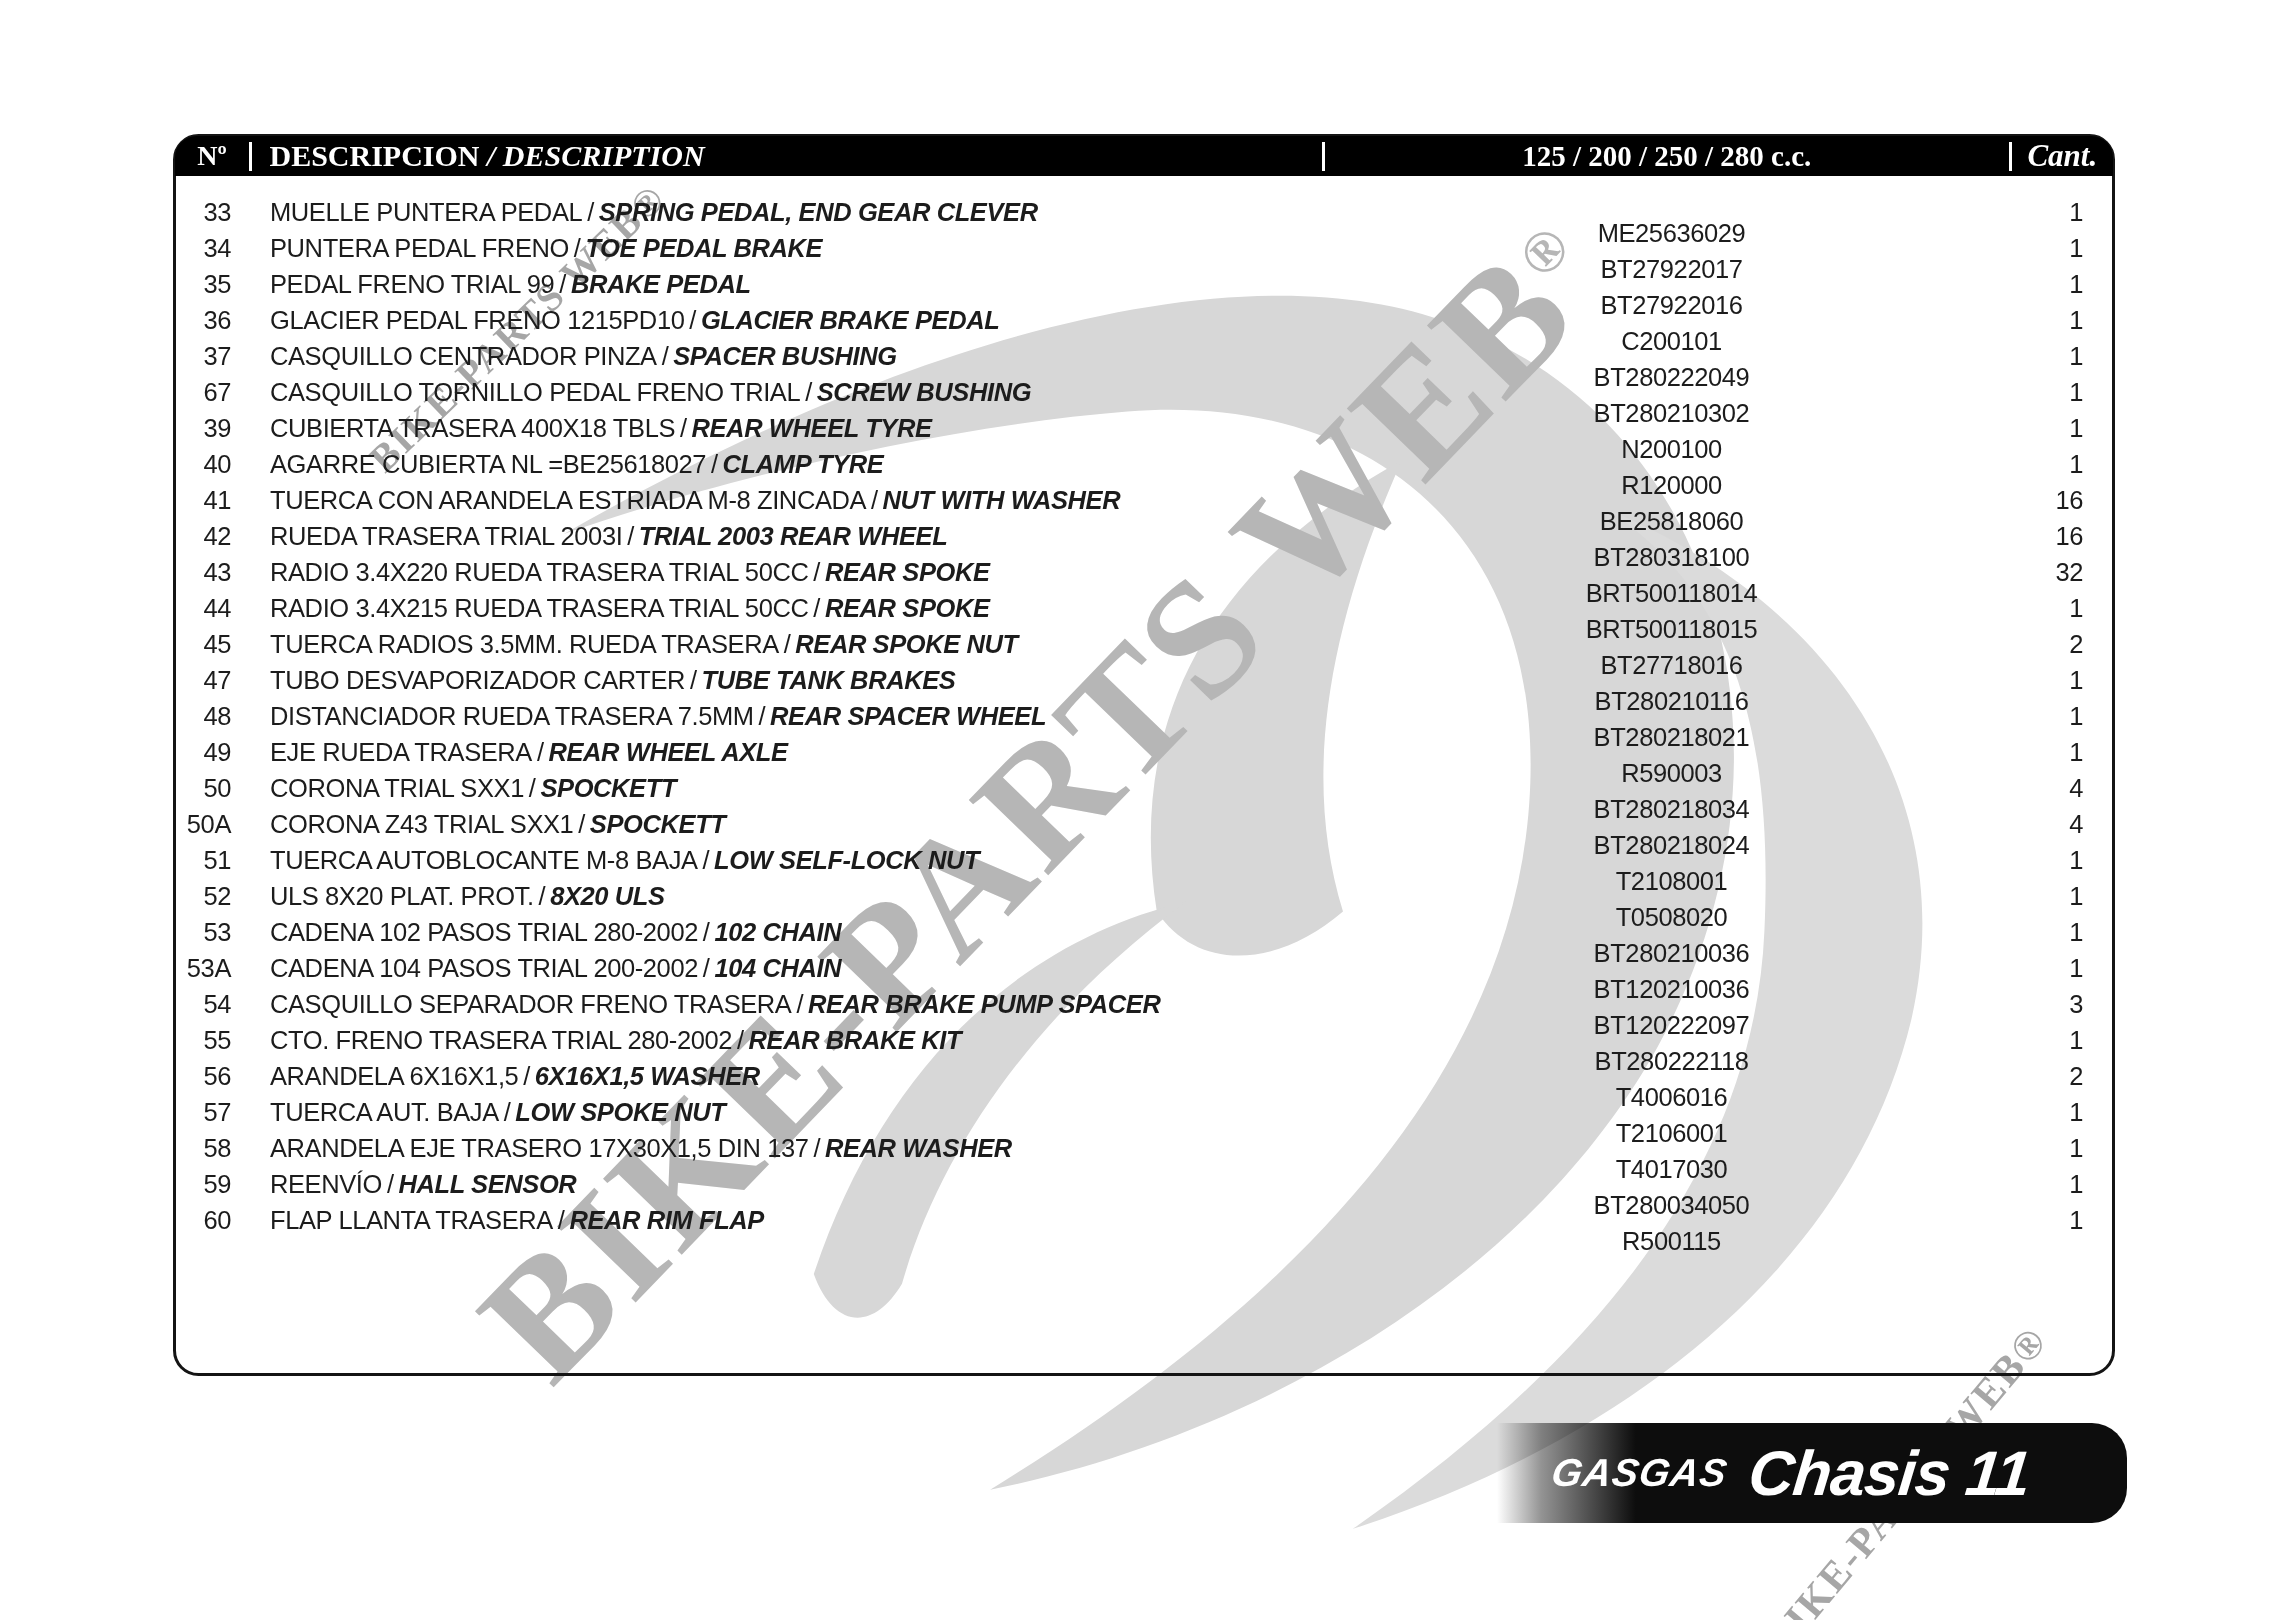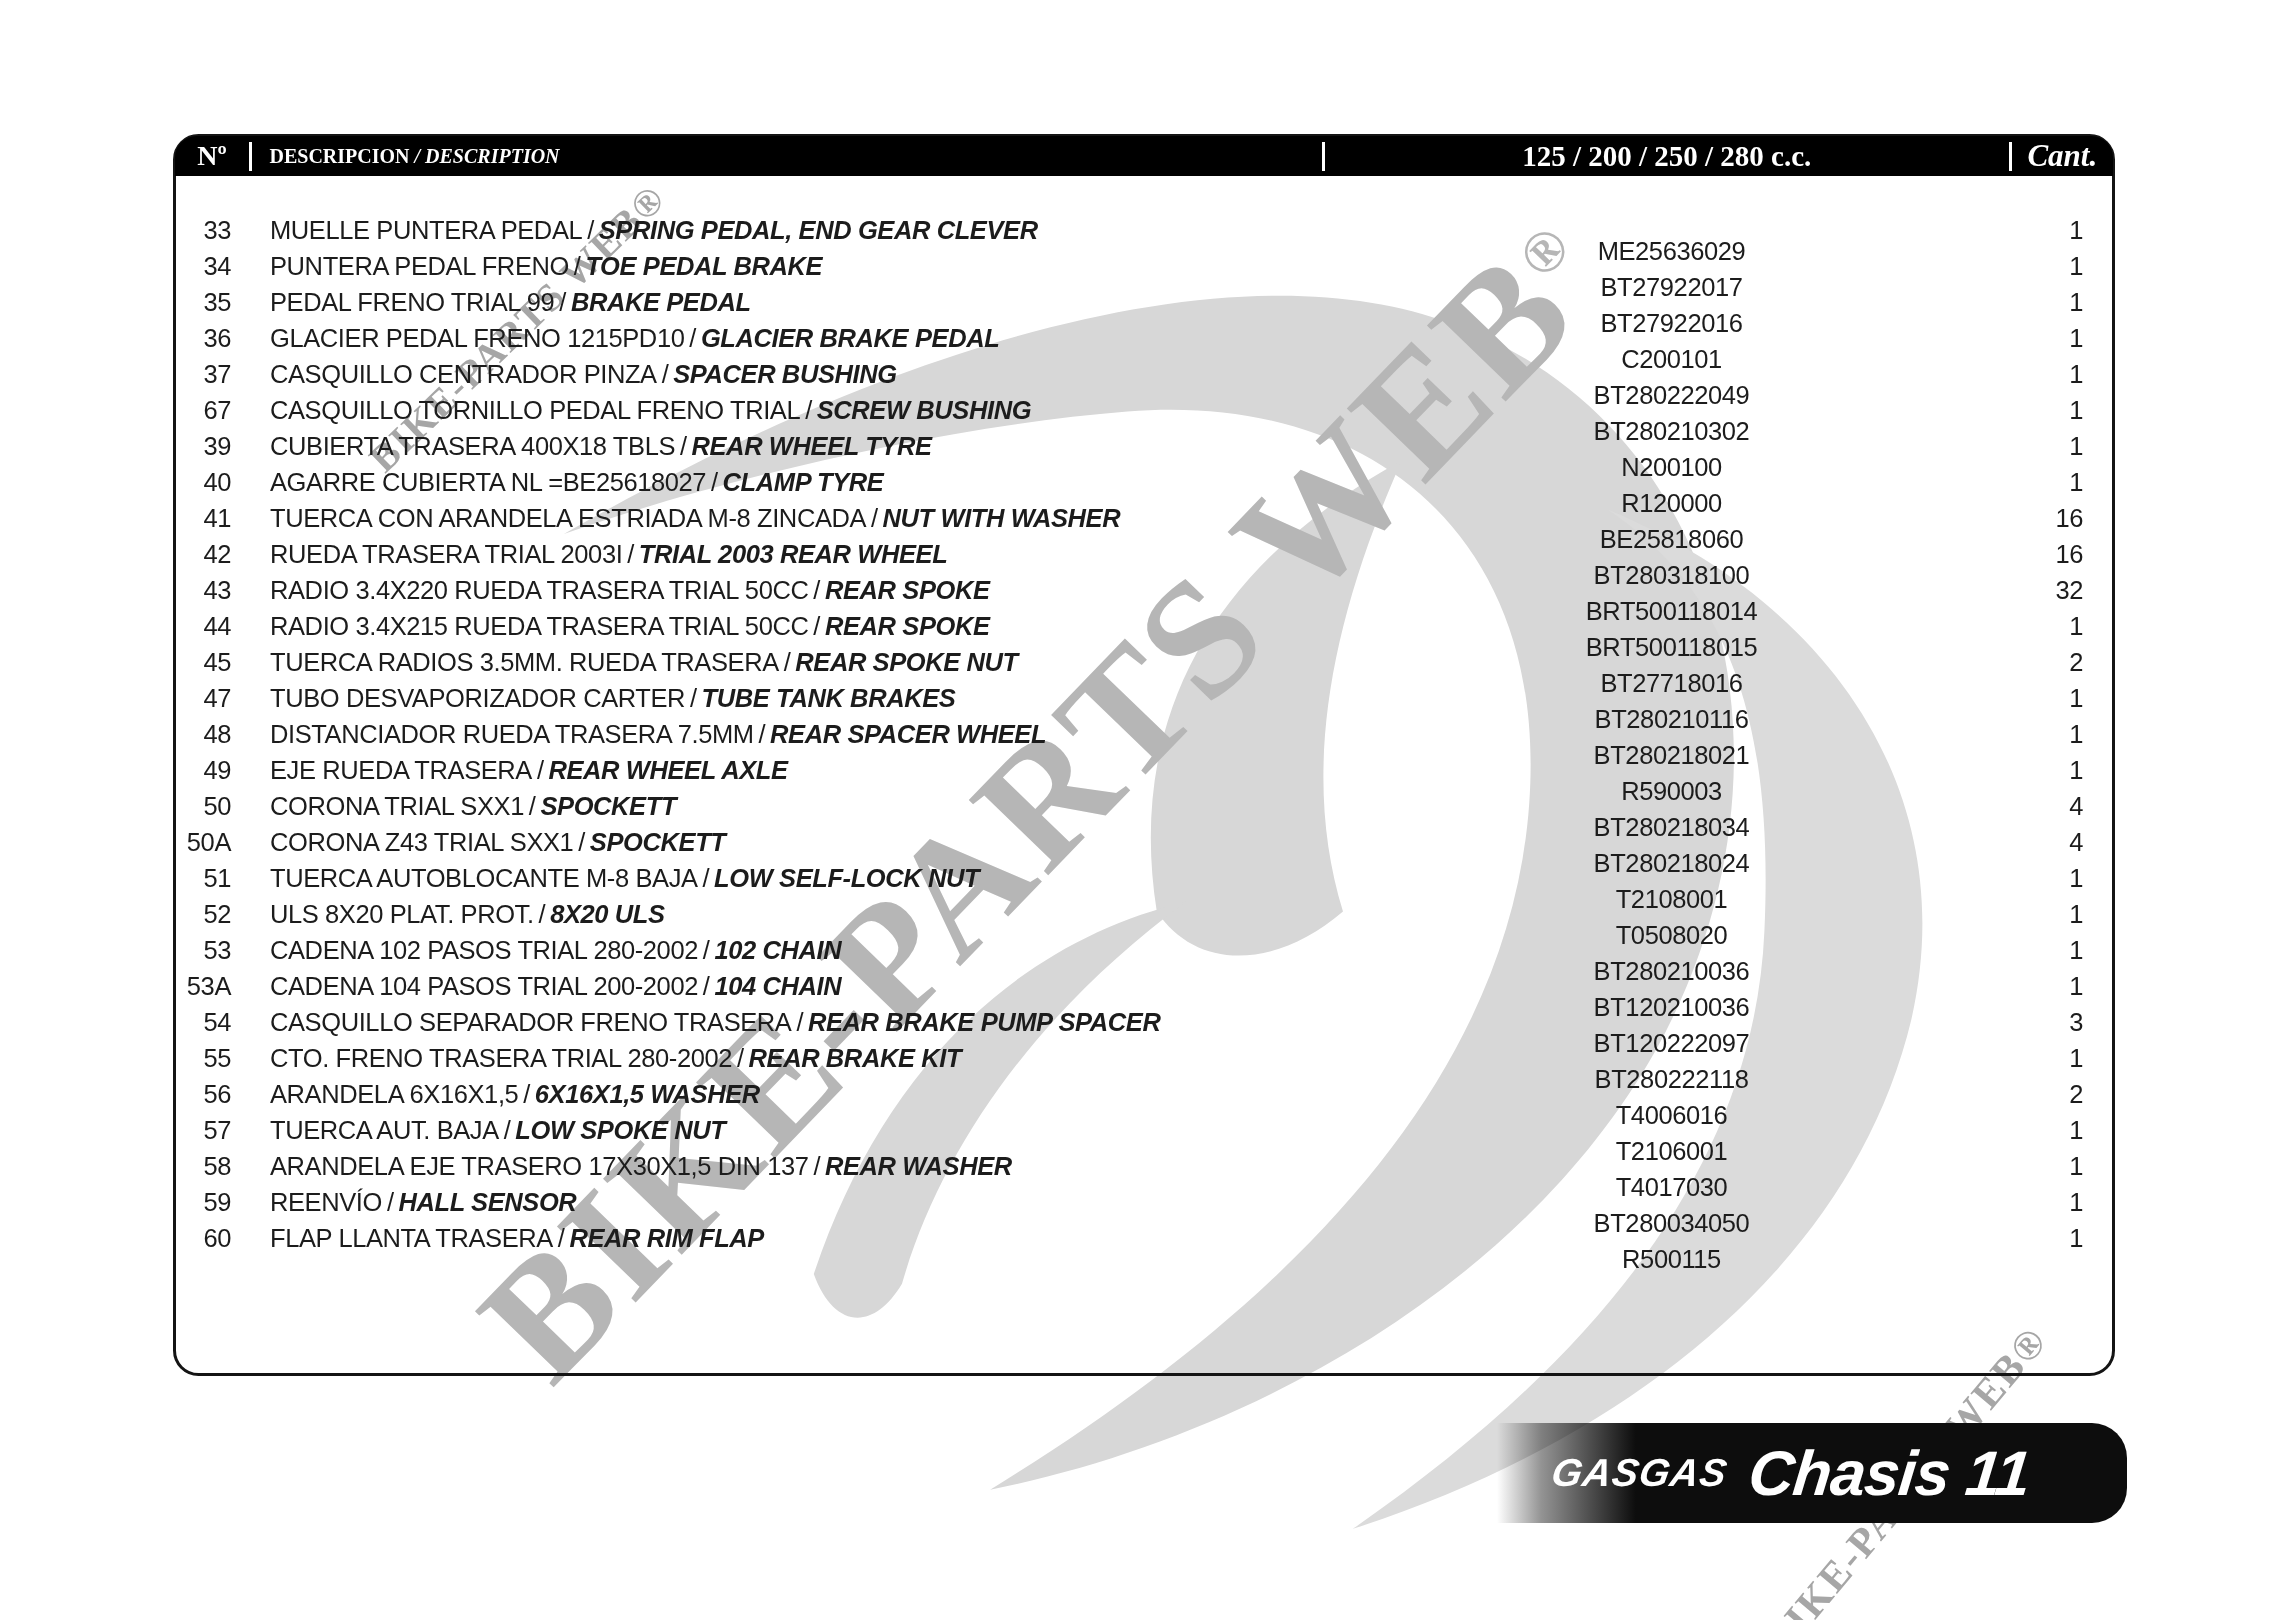--- a/index.html
+++ b/index.html
@@ -18,26 +18,26 @@
   .wm-br{left:1906px;top:1490px;font-size:41px;transform:translate(-50%,-50%) rotate(-50deg);}
 
   
   .table-box{position:absolute;left:173px;top:134px;width:1942px;height:1242px;
              border:3.9px solid #141414;border-radius:25.5px;z-index:3;background:transparent;box-sizing:border-box;}
   .thead{position:absolute;left:-1px;top:-1px;right:-1px;height:40px;background:#000000;
          border-radius:21.6px 21.6px 0 0;display:flex;align-items:center;color:#ffffff;
          font-family:"Liberation Serif",serif;font-weight:bold;}
   .h-no{width:74px;text-align:center;font-size:28px;}
   .h-sep{width:2.9px;height:29px;background:#ffffff;}
-  .h-desc{width:1070px;padding-left:17.6px;font-size:20px;box-sizing:border-box;}
+  .h-desc{width:1070px;padding-left:17.6px;font-size:30px;box-sizing:border-box;}
   .h-desc .it{font-style:italic;}
   .h-models{width:684px;text-align:center;font-size:29px;}
   .h-qty{flex:1;text-align:center;font-size:31px;font-style:italic;}
 
-  .tbody{position:absolute;left:0;top:75px;right:0;}
+  .tbody{position:absolute;left:0;top:57px;right:0;}
   .row{display:flex;align-items:center;height:36px;font-size:25.5px;letter-spacing:-0.4px;}
   .c-no{width:55px;text-align:right;flex:none;}
   .c-desc{width:1137px;padding-left:39px;flex:none;box-sizing:content-box;white-space:nowrap;overflow:hidden;}
   .c-desc .en{font-style:italic;font-weight:bold;}
   .c-sep{padding:0 4.9px;}
   .c-code{width:529px;text-align:center;flex:none;margin-top:42px;}
   .c-qty{flex:1;text-align:right;padding-right:29px;}
 
   
   .badge{position:absolute;left:1497px;top:1423px;width:630px;height:100px;z-index:5;

